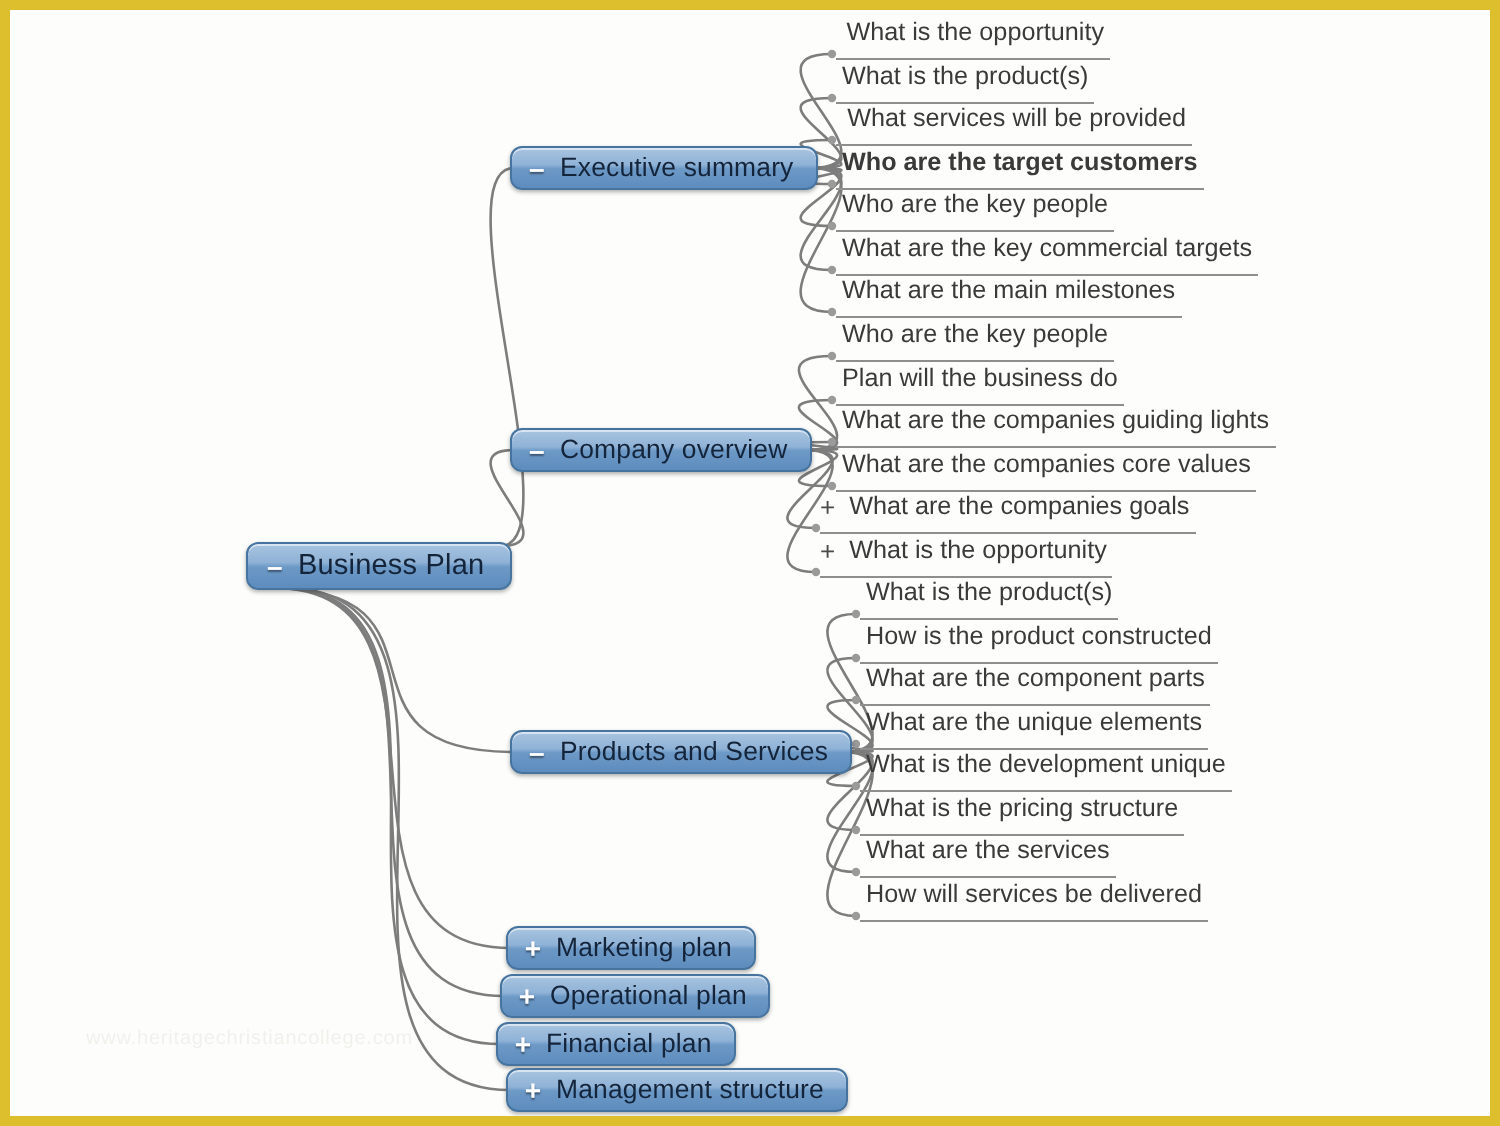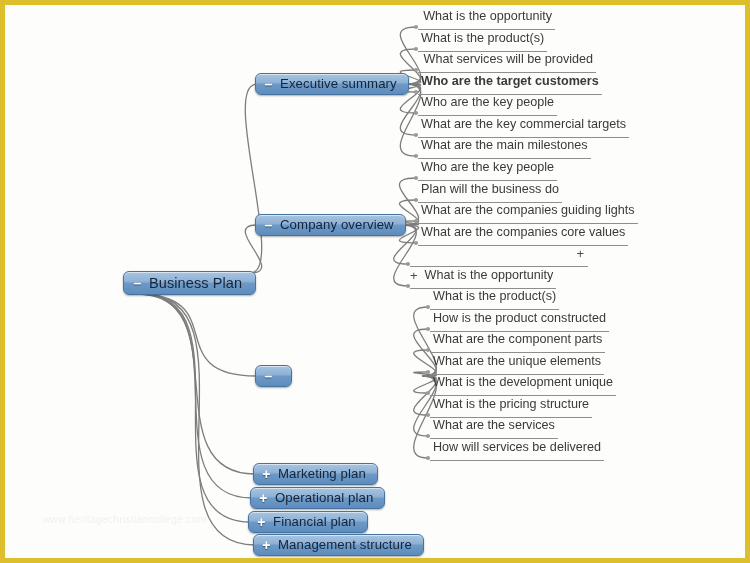--- a/index.html
+++ b/index.html
@@ -201,27 +201,29 @@
         <span class="ltext">Plan will the business do</span>
       </div>
       <div class="leaf" style="left: 413px; top: 198px; min-width: 210px;">
         <span class="ltext">What are the companies guiding lights</span>
       </div>
       <div class="leaf" style="left: 413px; top: 220px; min-width: 186px;">
         <span class="ltext">What are the companies core values</span>
       </div>
       <div class="leaf" style="left: 405px; top: 241px; min-width: 178px;">
         <span class="plus">+</span>
+        <span class="ltext">What are the companies goals</span>
       </div>
       <div class="leaf" style="left: 405px; top: 263px; min-width: 146px;">
         <span class="plus">+</span>
         <span class="ltext">What is the opportunity</span>
       </div>
       <div class="node" style="left: 250px; top: 360px;">
         <span class="toggle">–</span>
+        <span class="label">Products and Services</span>
       </div>
       <div class="leaf" style="left: 425px; top: 284px; min-width: 127px;">
         <span class="ltext">What is the product(s)</span>
       </div>
       <div class="leaf" style="left: 425px; top: 306px; min-width: 172px;">
         <span class="ltext">How is the product constructed</span>
       </div>
       <div class="leaf" style="left: 425px; top: 327px; min-width: 170px;">
         <span class="ltext">What are the component parts</span>
       </div>

